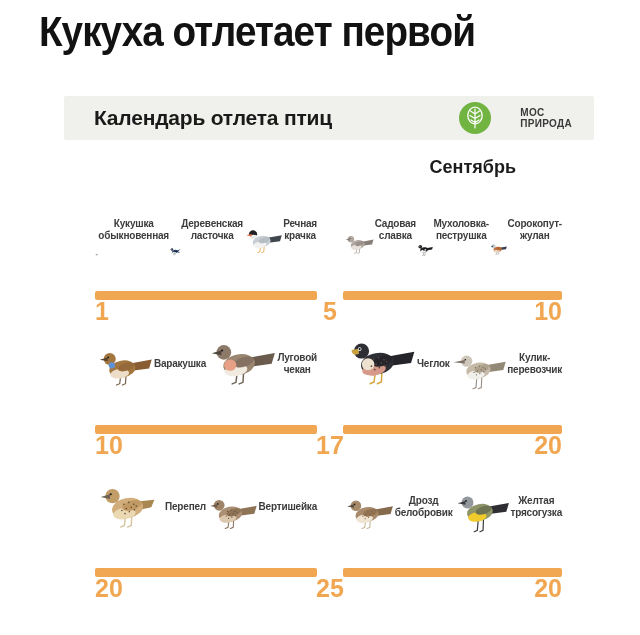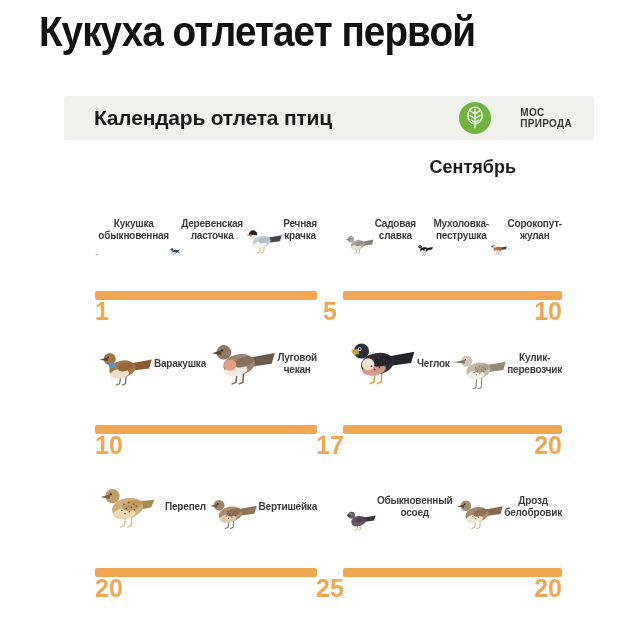--- a/index.html
+++ b/index.html
@@ -392,38 +392,20 @@
           </div>
           <div class="bird-name">
             <span>Вертишейка</span>
           </div>
         </div>
       </div>
       <div class="seg seg-right">
         <div class="cell">
           <div class="bird-art">
             <svg viewBox="0 0 112 84" preserveAspectRatio="xMidYMax meet">
-              <path d="M49 56 L47 72 l-6 2.5 M59 55 L58 72 l-6 2.5" stroke="#C89F4B" stroke-width="2.3" fill="none" stroke-linecap="round"></path>
-              <path d="M64 34 L108 26 L103 43 L66 48 Z" fill="#3E363C"></path>
-              <ellipse cx="52" cy="44" rx="25" ry="16" fill="#5E525A" transform="rotate(-10 52 44)"></ellipse>
-              <ellipse cx="47" cy="53" rx="18" ry="9" fill="#6B5D65" transform="rotate(-8 47 53)"></ellipse>
-              <ellipse cx="59" cy="40" rx="16" ry="7.5" fill="#4B4147" transform="rotate(-18 59 40)"></ellipse>
-              <circle cx="28" cy="25" r="11.5" fill="#6B5D65"></circle>
-              <path d="M24 21.5 L13 23.5 Q13 29.5 18 30.5 L24 29.5 Z" fill="#3B3B3F"></path>
-              <circle cx="25.2" cy="22" r="2.8" fill="#FFFFFF"></circle>
-              <circle cx="25.2" cy="22" r="1.7" fill="#17171C"></circle>
-            </svg>
-          </div>
-          <div class="bird-name">
-            <span>Обыкновенный<br>осоед</span>
-          </div>
-        </div>
-        <div class="cell">
-          <div class="bird-art">
-            <svg viewBox="0 0 112 84" preserveAspectRatio="xMidYMax meet">
               <path d="M49 56 L47 72 l-6 2.5 M59 55 L58 72 l-6 2.5" stroke="#C5B494" stroke-width="2.3" fill="none" stroke-linecap="round"></path>
               <path d="M64 34 L108 26 L103 43 L66 48 Z" fill="#856A4B"></path>
               <ellipse cx="52" cy="44" rx="25" ry="16" fill="#A78A6A" transform="rotate(-10 52 44)"></ellipse>
               <ellipse cx="47" cy="53" rx="18" ry="9" fill="#EFE5D3" transform="rotate(-8 47 53)"></ellipse>
               <ellipse cx="59" cy="40" rx="16" ry="7.5" fill="#8F7352" transform="rotate(-18 59 40)"></ellipse>
               <circle cx="46" cy="38" r="1.3" fill="#9B5A34"></circle>
               <circle cx="54" cy="35" r="1.3" fill="#9B5A34"></circle>
               <circle cx="62" cy="38" r="1.3" fill="#9B5A34"></circle>
               <circle cx="50" cy="45" r="1.3" fill="#9B5A34"></circle>
               <circle cx="58" cy="43" r="1.3" fill="#9B5A34"></circle>
@@ -434,20 +416,37 @@
               <circle cx="48" cy="53" r="1.3" fill="#9B5A34"></circle>
               <circle cx="28" cy="25" r="11.5" fill="#A78A6A"></circle>
               <path d="M24 22 L9 26.5 L24 29.5 Z" fill="#5C5045"></path>
               <circle cx="25.2" cy="22" r="1.7" fill="#17171C"></circle>
             </svg>
           </div>
           <div class="bird-name">
             <span>Дрозд<br>белобровик</span>
           </div>
         </div>
+        <div class="cell">
+          <div class="bird-art">
+            <svg viewBox="0 0 112 84" preserveAspectRatio="xMidYMax meet">
+              <path d="M49 56 L47 79 l-6 2.5 M59 55 L58 79 l-6 2.5" stroke="#3B3B3F" stroke-width="2.3" fill="none" stroke-linecap="round"></path>
+              <path d="M64 34 L108 26 L103 43 L66 48 Z" fill="#2E2E33"></path>
+              <ellipse cx="52" cy="44" rx="25" ry="16" fill="#8F9469" transform="rotate(-10 52 44)"></ellipse>
+              <ellipse cx="47" cy="53" rx="18" ry="9" fill="#F1CB2B" transform="rotate(-8 47 53)"></ellipse>
+              <ellipse cx="59" cy="40" rx="16" ry="7.5" fill="#6E7451" transform="rotate(-18 59 40)"></ellipse>
+              <circle cx="28" cy="25" r="11.5" fill="#92989B"></circle>
+              <path d="M24 22 L9 26.5 L24 29.5 Z" fill="#3B3B3F"></path>
+              <circle cx="25.2" cy="22" r="1.7" fill="#17171C"></circle>
+            </svg>
+          </div>
+          <div class="bird-name">
+            <span>Желтая<br>трясогузка</span>
+          </div>
+        </div>
       </div>
       <div class="bar bar-left"></div>
       <div class="bar bar-right"></div>
       <div class="num num-start">20</div>
       <div class="num num-mid">25</div>
       <div class="num num-end">20</div>
     </div>
   </div>
 
 </body></html>

